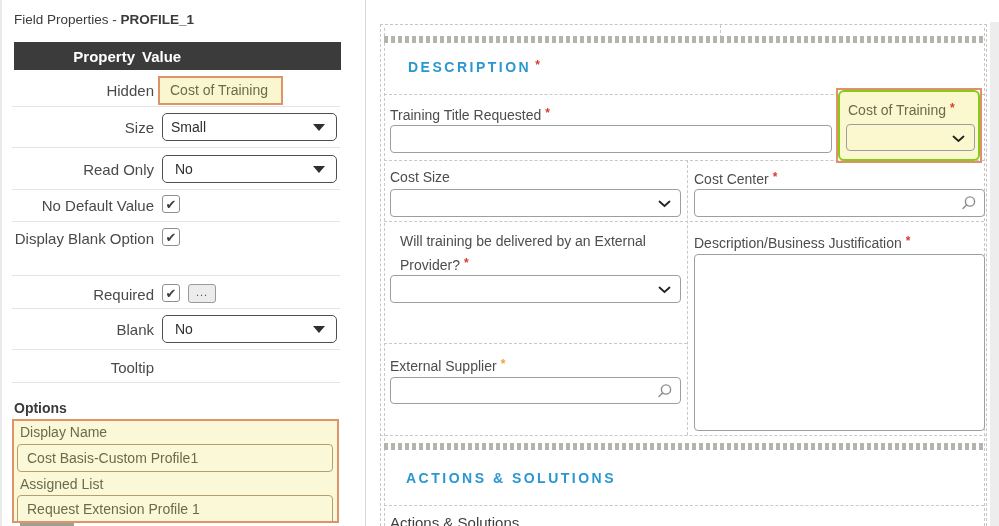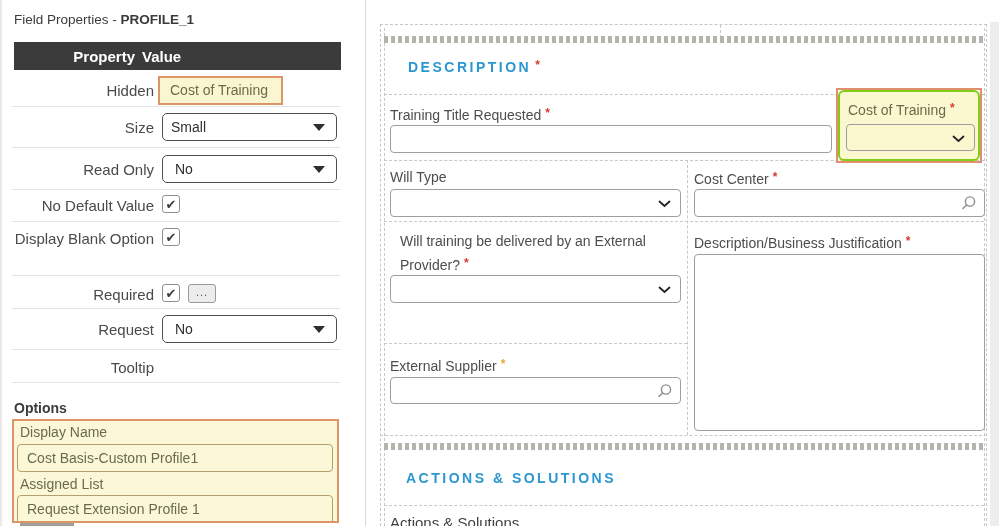--- a/index.html
+++ b/index.html
@@ -97,21 +97,21 @@
 
     <div class="plabel" style="top:227px;">Display Blank Option</div>
     <div class="cbx" style="top:228px;">✔</div>
     <div class="sep" style="top:275px;"></div>
 
     <div class="plabel" style="top:283px;">Required</div>
     <div class="cbx" style="top:284px;">✔</div>
     <div class="dotsbtn">...</div>
     <div class="sep" style="top:308px;"></div>
 
-    <div class="plabel" style="top:318px;">Request</div>
+    <div class="plabel" style="top:318px;">Blank</div>
     <div class="psel" style="top:315px;"><span>No</span>
       <span class="tri"></span></div>
     <div class="sep" style="top:349px;"></div>
 
     <div class="plabel" style="top:356px;">Tooltip</div>
     <div class="sep" style="top:382px;"></div>
 
     <div class="optshead">Options</div>
     <div class="optsbox">
       <div class="optlabel" style="top:3px;">Display Name</div>
@@ -147,21 +147,21 @@
       <div class="overlay-in">
         <div class="overlay-label"><span>Cost of Training</span><span class="req">*</span></div>
         <div class="overlay-sel">
           <svg class="chev" width="13" height="8" viewBox="0 0 13 8">
               <path d="M1.5 1.5 L6.5 6 L11.5 1.5" fill="none" stroke="#222" stroke-width="1.8" stroke-linecap="round"></path>
             </svg>
         </div>
       </div>
     </div>
 
-    <div class="flabel" style="left:24px;top:166px;">Will Type</div>
+    <div class="flabel" style="left:24px;top:166px;">Cost Size</div>
     <div class="fselect" style="left:24px;top:189px;width:291px;">
       <svg class="chev" width="13" height="8" viewBox="0 0 13 8">
           <path d="M1.5 1.5 L6.5 6 L11.5 1.5" fill="none" stroke="#222" stroke-width="1.8" stroke-linecap="round"></path>
         </svg>
     </div>
     <div class="flabel" style="left:328px;top:166px;"><span>Cost Center</span><span class="req">*</span></div>
     <div class="finput" style="left:328px;top:189px;width:291px;">
       <svg class="mag" width="17" height="17" viewBox="0 0 17 17">
           <circle cx="10" cy="6.5" r="4.6" fill="none" stroke="#8c8c8c" stroke-width="1.4"></circle>
           <line x1="6.6" y1="10" x2="3" y2="13.6" stroke="#8c8c8c" stroke-width="1.4" stroke-linecap="round"></line>

